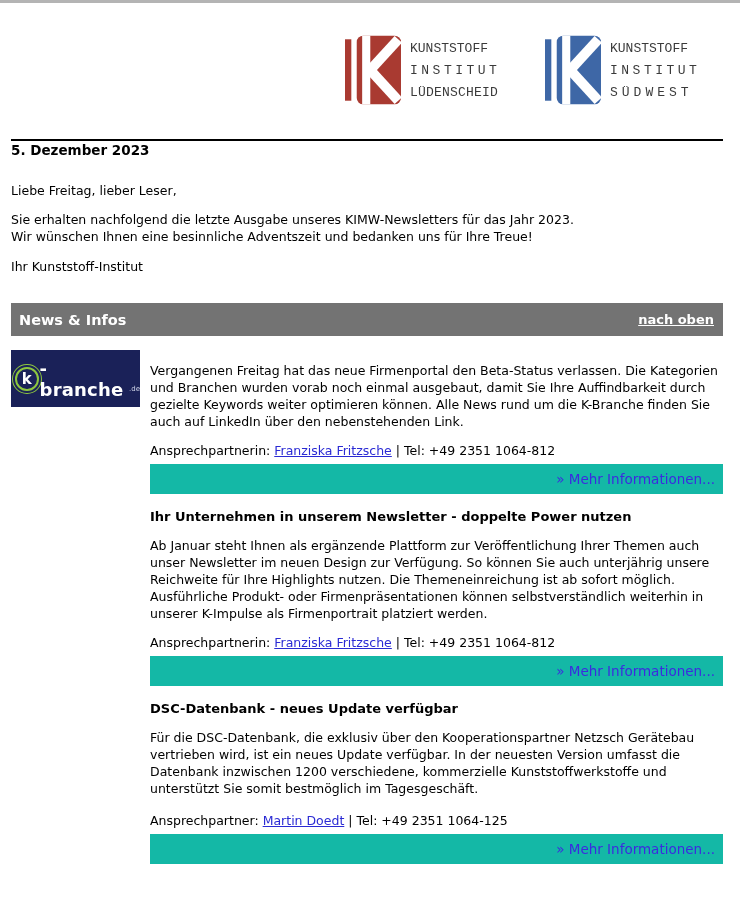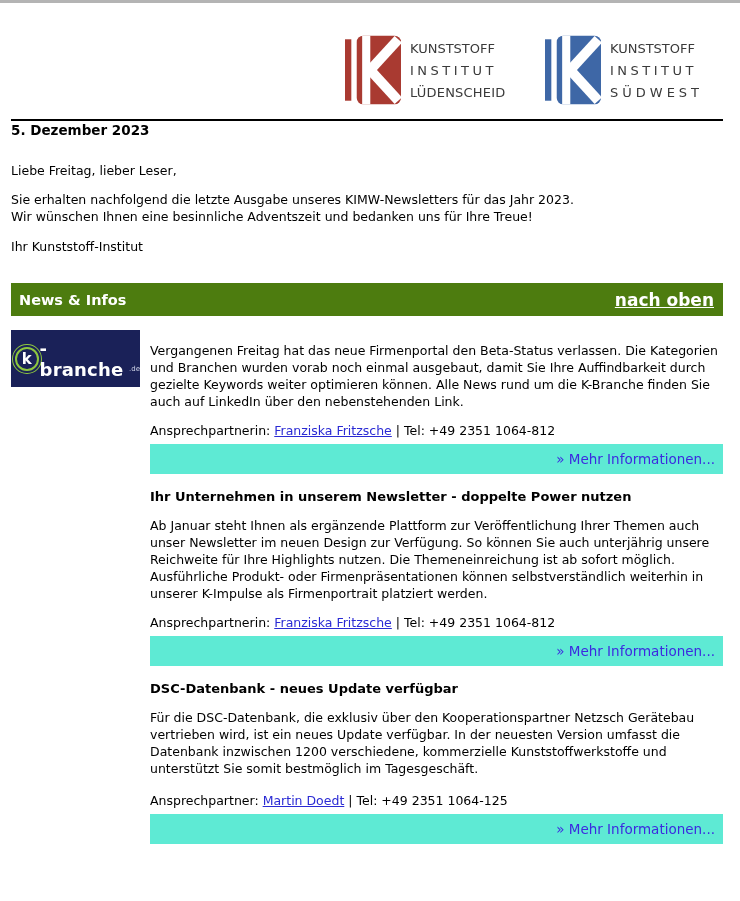--- a/index.html
+++ b/index.html
@@ -4,21 +4,21 @@
 <style>
   * { margin:0; padding:0; box-sizing:border-box; }
   html,body { width:740px; }
   body {
     width:740px; height:901px; overflow:hidden; background:#ffffff;
     font-family:"DejaVu Sans", sans-serif; color:#000;
   }
   .top-border { height:3px; width:740px; background:#b4b4b4; }
 
   
-  .header { position:relative; height:116px; }
+  .header { position:relative; height:136px;font-family:Liberation Mono, monospace; }
   .logo { position:absolute; top:32px; display:flex; align-items:flex-start; gap:9px; }
   .logo.l1 { left:345px; }
   .logo.l2 { left:545px; }
   .logo-text { margin-top:3px; color:#3a3a3a; font-size:13px; line-height:22px; white-space:nowrap; }
   .logo-text .row2 { letter-spacing:3.5px; }
   .logo.l2 .logo-text .row3 { letter-spacing:4px; }
   .logo.l1 .logo-text .row3 { letter-spacing:0.2px; }
 
   
   .content { margin-left:11px; width:712px; }
@@ -26,25 +26,25 @@
 
   .date { margin-top:1px; font-size:13.5px; font-weight:bold; }
   .salutation { margin-top:25px; font-size:12.5px; }
   .intro-par { margin-top:13px; font-size:12.5px; line-height:17px; }
   .signoff { margin-top:14px; font-size:12.5px; }
   .fallback { margin-top:23px; font-size:11px; color:#1a1a1a; }
   .fallback a { color:#c00000; }
 
   
   .banner {
-    margin-top:29px; height:33px; background:#4d7c0f; color:#fff;
+    margin-top:29px; height:33px; background:#737373; color:#fff;
     display:flex; align-items:center; justify-content:space-between; padding:0 9px 0 8px;
   }
   .banner .title { font-size:14.5px; font-weight:bold; }
-  .banner a { color:#fff; font-size:17px; font-weight:bold; text-decoration:underline; }
+  .banner a { color:#fff; font-size:13px; font-weight:bold; text-decoration:underline; }
 
   
   .news { margin-top:14px; }
   .news-item { display:grid; grid-template-columns:139px 1fr; }
   .news-item + .news-item { margin-top:14px; }
   .thumb-cell { width:139px; }
   .kb-img {
     width:129px; height:57px; background:#1a2158; display:flex;
     align-items:center; justify-content:center; cursor:pointer;
   }
@@ -56,21 +56,21 @@
   }
   .kb-rest { color:#fff; font-weight:bold; font-size:18px; letter-spacing:0.2px; margin-left:1px; }
   .kb-tld { color:#cfd3e6; font-size:7px; align-self:flex-end; margin-bottom:14px; }
 
   .item-heading { font-size:13px; font-weight:bold; line-height:17px; }
   .item-body-text { margin-top:12px; font-size:12.5px; line-height:17px; }
   .contact { margin-top:13px; font-size:12.5px; }
   .contact.c3 { margin-top:16px; }
   .contact a { color:#2a2ad4; }
   .more-bar {
-    margin-top:6px; height:30px; background:#5eead4;
+    margin-top:6px; height:30px; background:#14b8a6;
     display:flex; align-items:center; justify-content:flex-end; padding-right:8px;
   }
   .more-bar a { color:#3c2ae0; font-size:13.5px; text-decoration:none; }
 
   a { cursor:pointer; }
 </style>
 </head>
 <body>
 
 <div class="top-border"></div>

